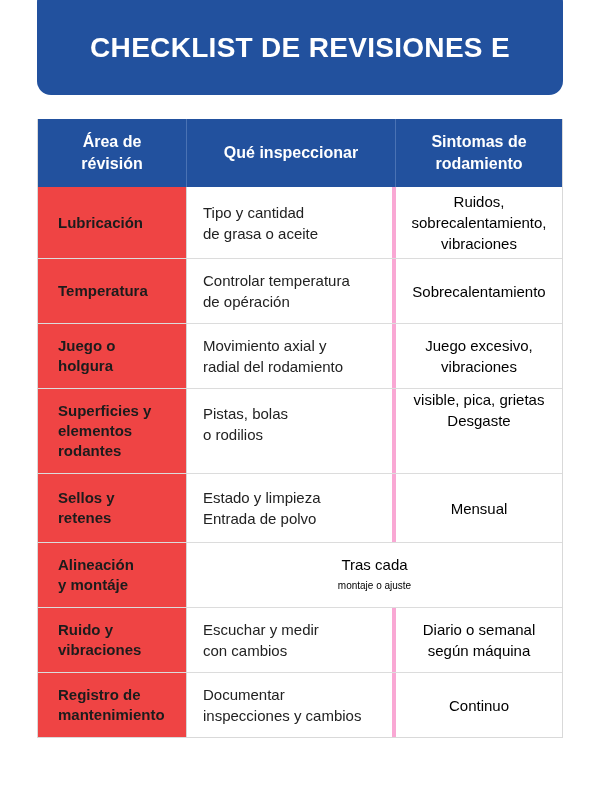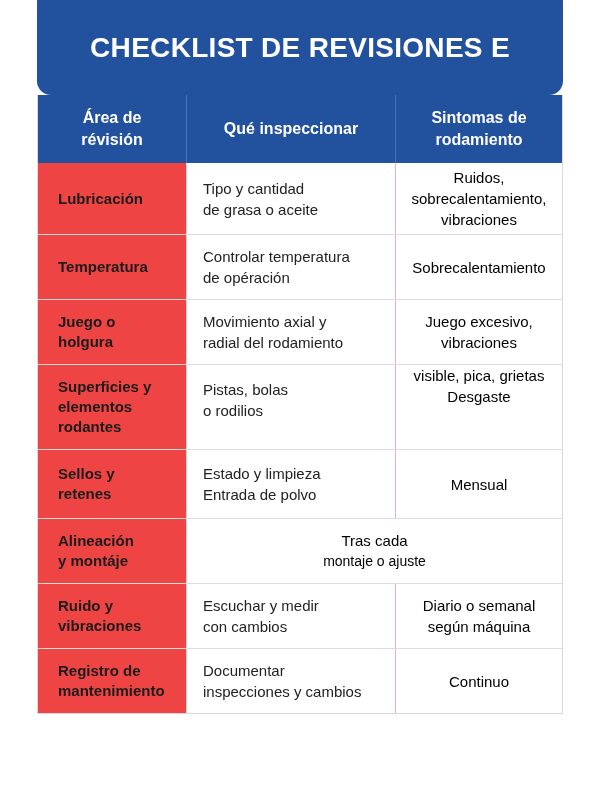--- a/index.html
+++ b/index.html
@@ -11,37 +11,37 @@
       background: #22519e; border-radius: 14px;
       display: flex; flex-direction: column; align-items: center; justify-content: center;
       padding-top: 12px;
     }
     .title-line {
       color: #ffffff; font-weight: bold; font-size: 28px; line-height: 33px;
       letter-spacing: 0.3px; text-align: center; white-space: nowrap;
     }
 
     .table {
-      position: absolute; left: 37px; top: 95px; width: 526px;
+      position: absolute; left: 37px; top: 119px; width: 526px;
       border: 1px solid #d9d9d9; border-top: none;
     }
     .row { display: flex; border-bottom: 1px solid #dcdcdc; }
     .row:last-child { border-bottom: none; }
     .header-row { background: #22519e; height: 68px; border-bottom: none; }
     .cell { display: flex; align-items: center; }
     .c1 { width: 149px; border-right: 1px solid #d6d6d6; }
-    .c2 { width: 209px; border-right: 1px solid #f9a8d4; }
+    .c2 { width: 209px; border-right: 4px solid #f9a8d4; }
     .c3 { flex: 1; }
     .header-row .cell { justify-content: center; text-align: center; color: #ffffff; font-weight: bold; font-size: 16px; line-height: 22px; }
     .header-row .c1, .header-row .c2 { border-right: 1px solid #4a72b4; }
 
     .body-row .c1 { background: #ef4444; padding-left: 20px; font-weight: bold; font-size: 15px; line-height: 20px; color: #1c1c1c; }
     .body-row .c2 { padding-left: 16px; font-size: 15px; line-height: 21px; color: #222222; }
     .body-row .c3 { justify-content: center; text-align: center; font-size: 15px; line-height: 21px; color: #000000; padding: 0 4px; }
-    .c3 .small { font-size: 14px; }
+    .c3 .small { font-size: 10px; }
     .lines { display: flex; flex-direction: column; }
     .top-align { align-items: flex-start; padding-top: 14px; }
   </style>
 </head>
 <body>
 
 <div class="title-box">
   <div class="title-line">CHECKLIST DE REVISIONES E</div>
 </div>
 

